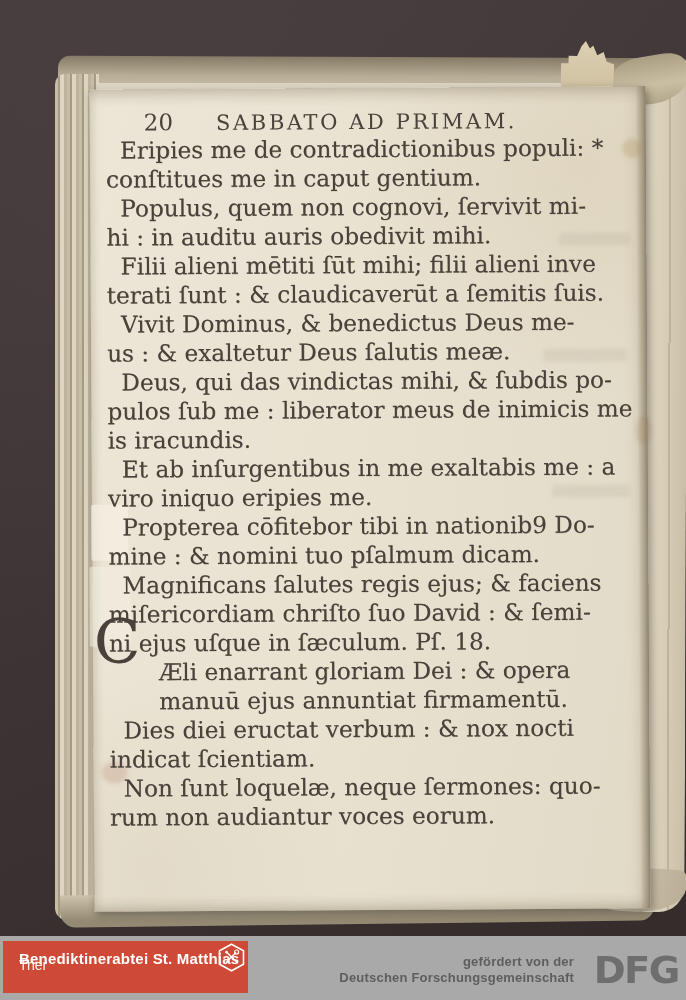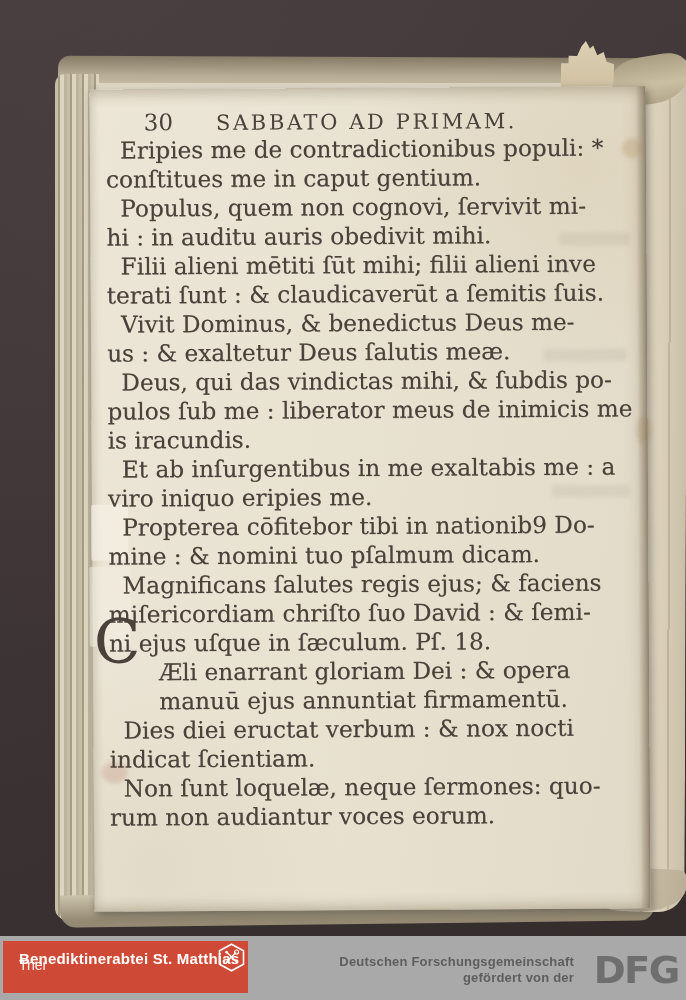--- a/index.html
+++ b/index.html
@@ -103,21 +103,21 @@
     <div class="patch p1"></div>
     <div class="patch p2"></div>
     <div class="stain sa"></div>
     <div class="stain sb"></div>
     <div class="stain sc"></div>
     <div class="ghost g1"></div>
     <div class="ghost g2"></div>
     <div class="ghost g3"></div>
 
     <div class="header-row">
-      <span class="pg-num">30</span>
+      <span class="pg-num">20</span>
       <span class="run-title">SABBATO AD PRIMAM.</span>
     </div>
 
     <div class="text-block">
 
     <div class="line indent">Eripies me de contradictionibus populi: *</div>
         <div class="line">conſtitues me in caput gentium.</div>
         <div class="line indent">Populus, quem non cognovi, ſervivit mi-</div>
         <div class="line">hi : in auditu auris obedivit mihi.</div>
         <div class="line indent">Filii alieni mētiti ſūt mihi; filii alieni inve</div>
@@ -151,18 +151,18 @@
       <span class="credit-city">Trier</span>
       <svg class="crest" viewBox="0 0 27 29" fill="none" xmlns="http://www.w3.org/2000/svg">
         <polygon points="13.5,1.2 25.5,7.8 25.5,21.2 13.5,27.8 1.5,21.2 1.5,7.8" stroke="#ffffff" stroke-width="1.6" fill="none"></polygon>
         <line x1="8" y1="19.5" x2="18" y2="9.5" stroke="#ffffff" stroke-width="1.4"></line>
         <line x1="9" y1="9.5" x2="19" y2="19.5" stroke="#ffffff" stroke-width="1.4"></line>
         <circle cx="18.6" cy="9" r="2" stroke="#ffffff" stroke-width="1.2" fill="none"></circle>
         <circle cx="8.6" cy="9.2" r="1.4" fill="#ffffff"></circle>
       </svg>
     </div>
     <div class="funding-lines">
+      <div>gefördert von der</div>
       <div>Deutschen Forschungsgemeinschaft</div>
-      <div>gefördert von der</div>
     </div>
     <div class="dfg-logo">DFG</div>
   </div>
 </div>
 
 </body></html>

